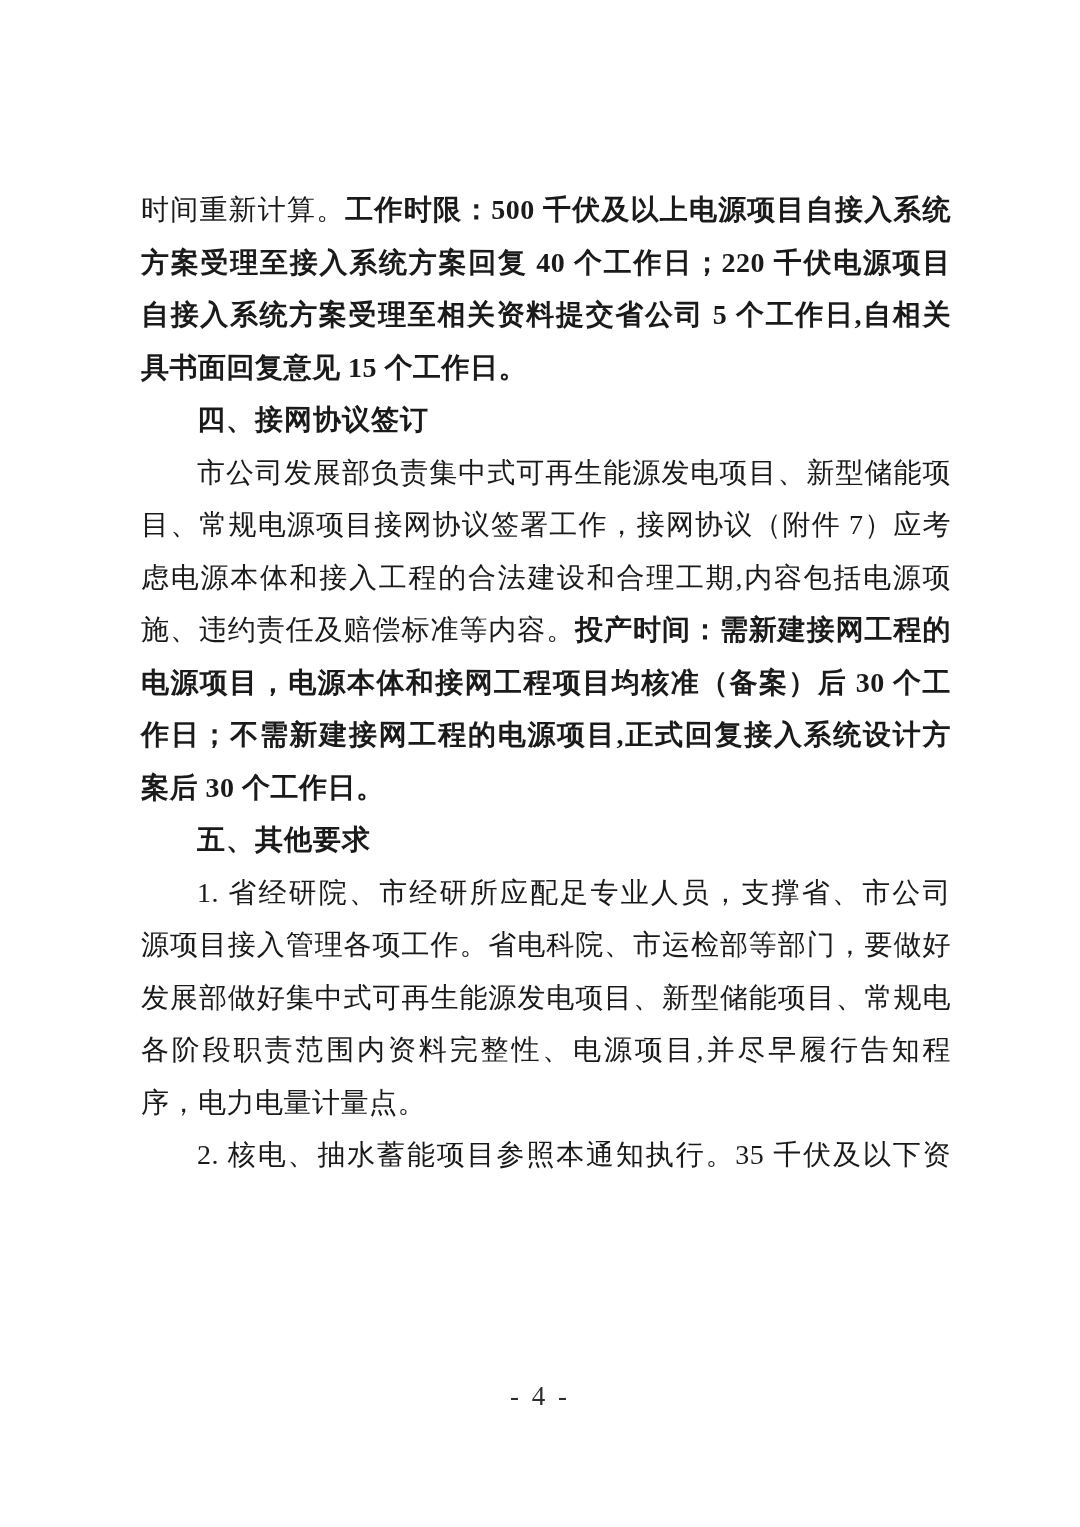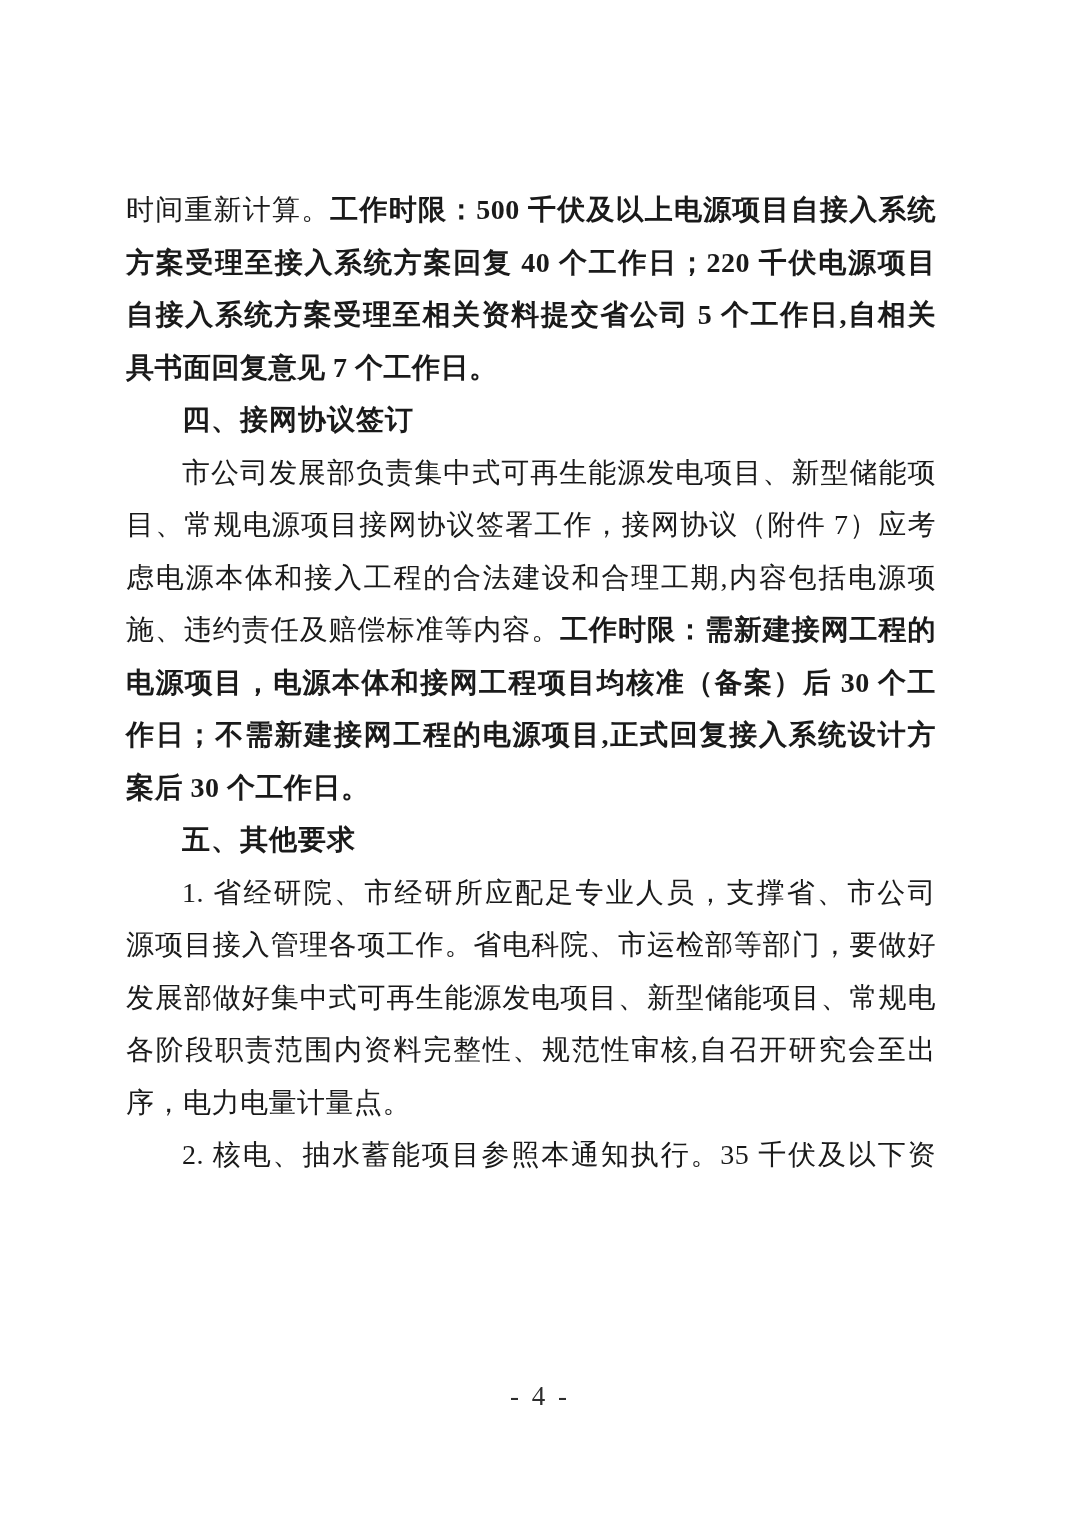--- a/index.html
+++ b/index.html
@@ -7,21 +7,21 @@
     width: 1080px;
     height: 1527px;
     background: #ffffff;
     position: relative;
     font-family: "Liberation Serif", serif;
     color: #1a1a1a;
     overflow: hidden;
   }
   .doc-body {
     position: absolute;
-    left: 126px;
+    left: 141px;
     top: 184px;
     width: 810px;
   }
   .line {
     height: 52.5px;
     line-height: 52.5px;
     font-size: 28px;
     letter-spacing: 0.5px;
   }
   .just {
@@ -46,31 +46,31 @@
     color: #2e2e2e;
   }
 </style>
 </head>
 <body>
 
 <div class="doc-body">
     <div class="line just"><span>时间重新计算。</span><span class="b">工作时限：500 千伏及以上电源项目自接入系统</span></div>
     <div class="line just"><span class="b">方案受理至接入系统方案回复 40 个工作日；220 千伏电源项目</span></div>
     <div class="line just"><span class="b">自接入系统方案受理至相关资料提交省公司 5 个工作日,自相关</span></div>
-    <div class="line"><span class="b">具书面回复意见 7 个工作日。</span></div>
+    <div class="line"><span class="b">具书面回复意见 15 个工作日。</span></div>
     <div class="line indent heading"><span class="b">四、接网协议签订</span></div>
     <div class="line indent just"><span>市公司发展部负责集中式可再生能源发电项目、新型储能项</span></div>
     <div class="line just"><span>目、常规电源项目接网协议签署工作，接网协议（附件 7）应考</span></div>
     <div class="line just"><span>虑电源本体和接入工程的合法建设和合理工期,内容包括电源项</span></div>
-    <div class="line just"><span>施、违约责任及赔偿标准等内容。</span><span class="b">工作时限：需新建接网工程的</span></div>
+    <div class="line just"><span>施、违约责任及赔偿标准等内容。</span><span class="b">投产时间：需新建接网工程的</span></div>
     <div class="line just"><span class="b">电源项目，电源本体和接网工程项目均核准（备案）后 30 个工</span></div>
     <div class="line just"><span class="b">作日；不需新建接网工程的电源项目,正式回复接入系统设计方</span></div>
     <div class="line"><span class="b">案后 30 个工作日。</span></div>
     <div class="line indent heading"><span class="b">五、其他要求</span></div>
     <div class="line indent just"><span>1. 省经研院、市经研所应配足专业人员，支撑省、市公司</span></div>
     <div class="line just"><span>源项目接入管理各项工作。省电科院、市运检部等部门，要做好</span></div>
     <div class="line just"><span>发展部做好集中式可再生能源发电项目、新型储能项目、常规电</span></div>
-    <div class="line just"><span>各阶段职责范围内资料完整性、规范性审核,自召开研究会至出</span></div>
+    <div class="line just"><span>各阶段职责范围内资料完整性、电源项目,并尽早履行告知程</span></div>
     <div class="line"><span>序，电力电量计量点。</span></div>
     <div class="line indent just"><span>2. 核电、抽水蓄能项目参照本通知执行。35 千伏及以下资</span></div>
   </div>
 
 <div class="page-num">- 4 -</div>
 
 </body></html>

